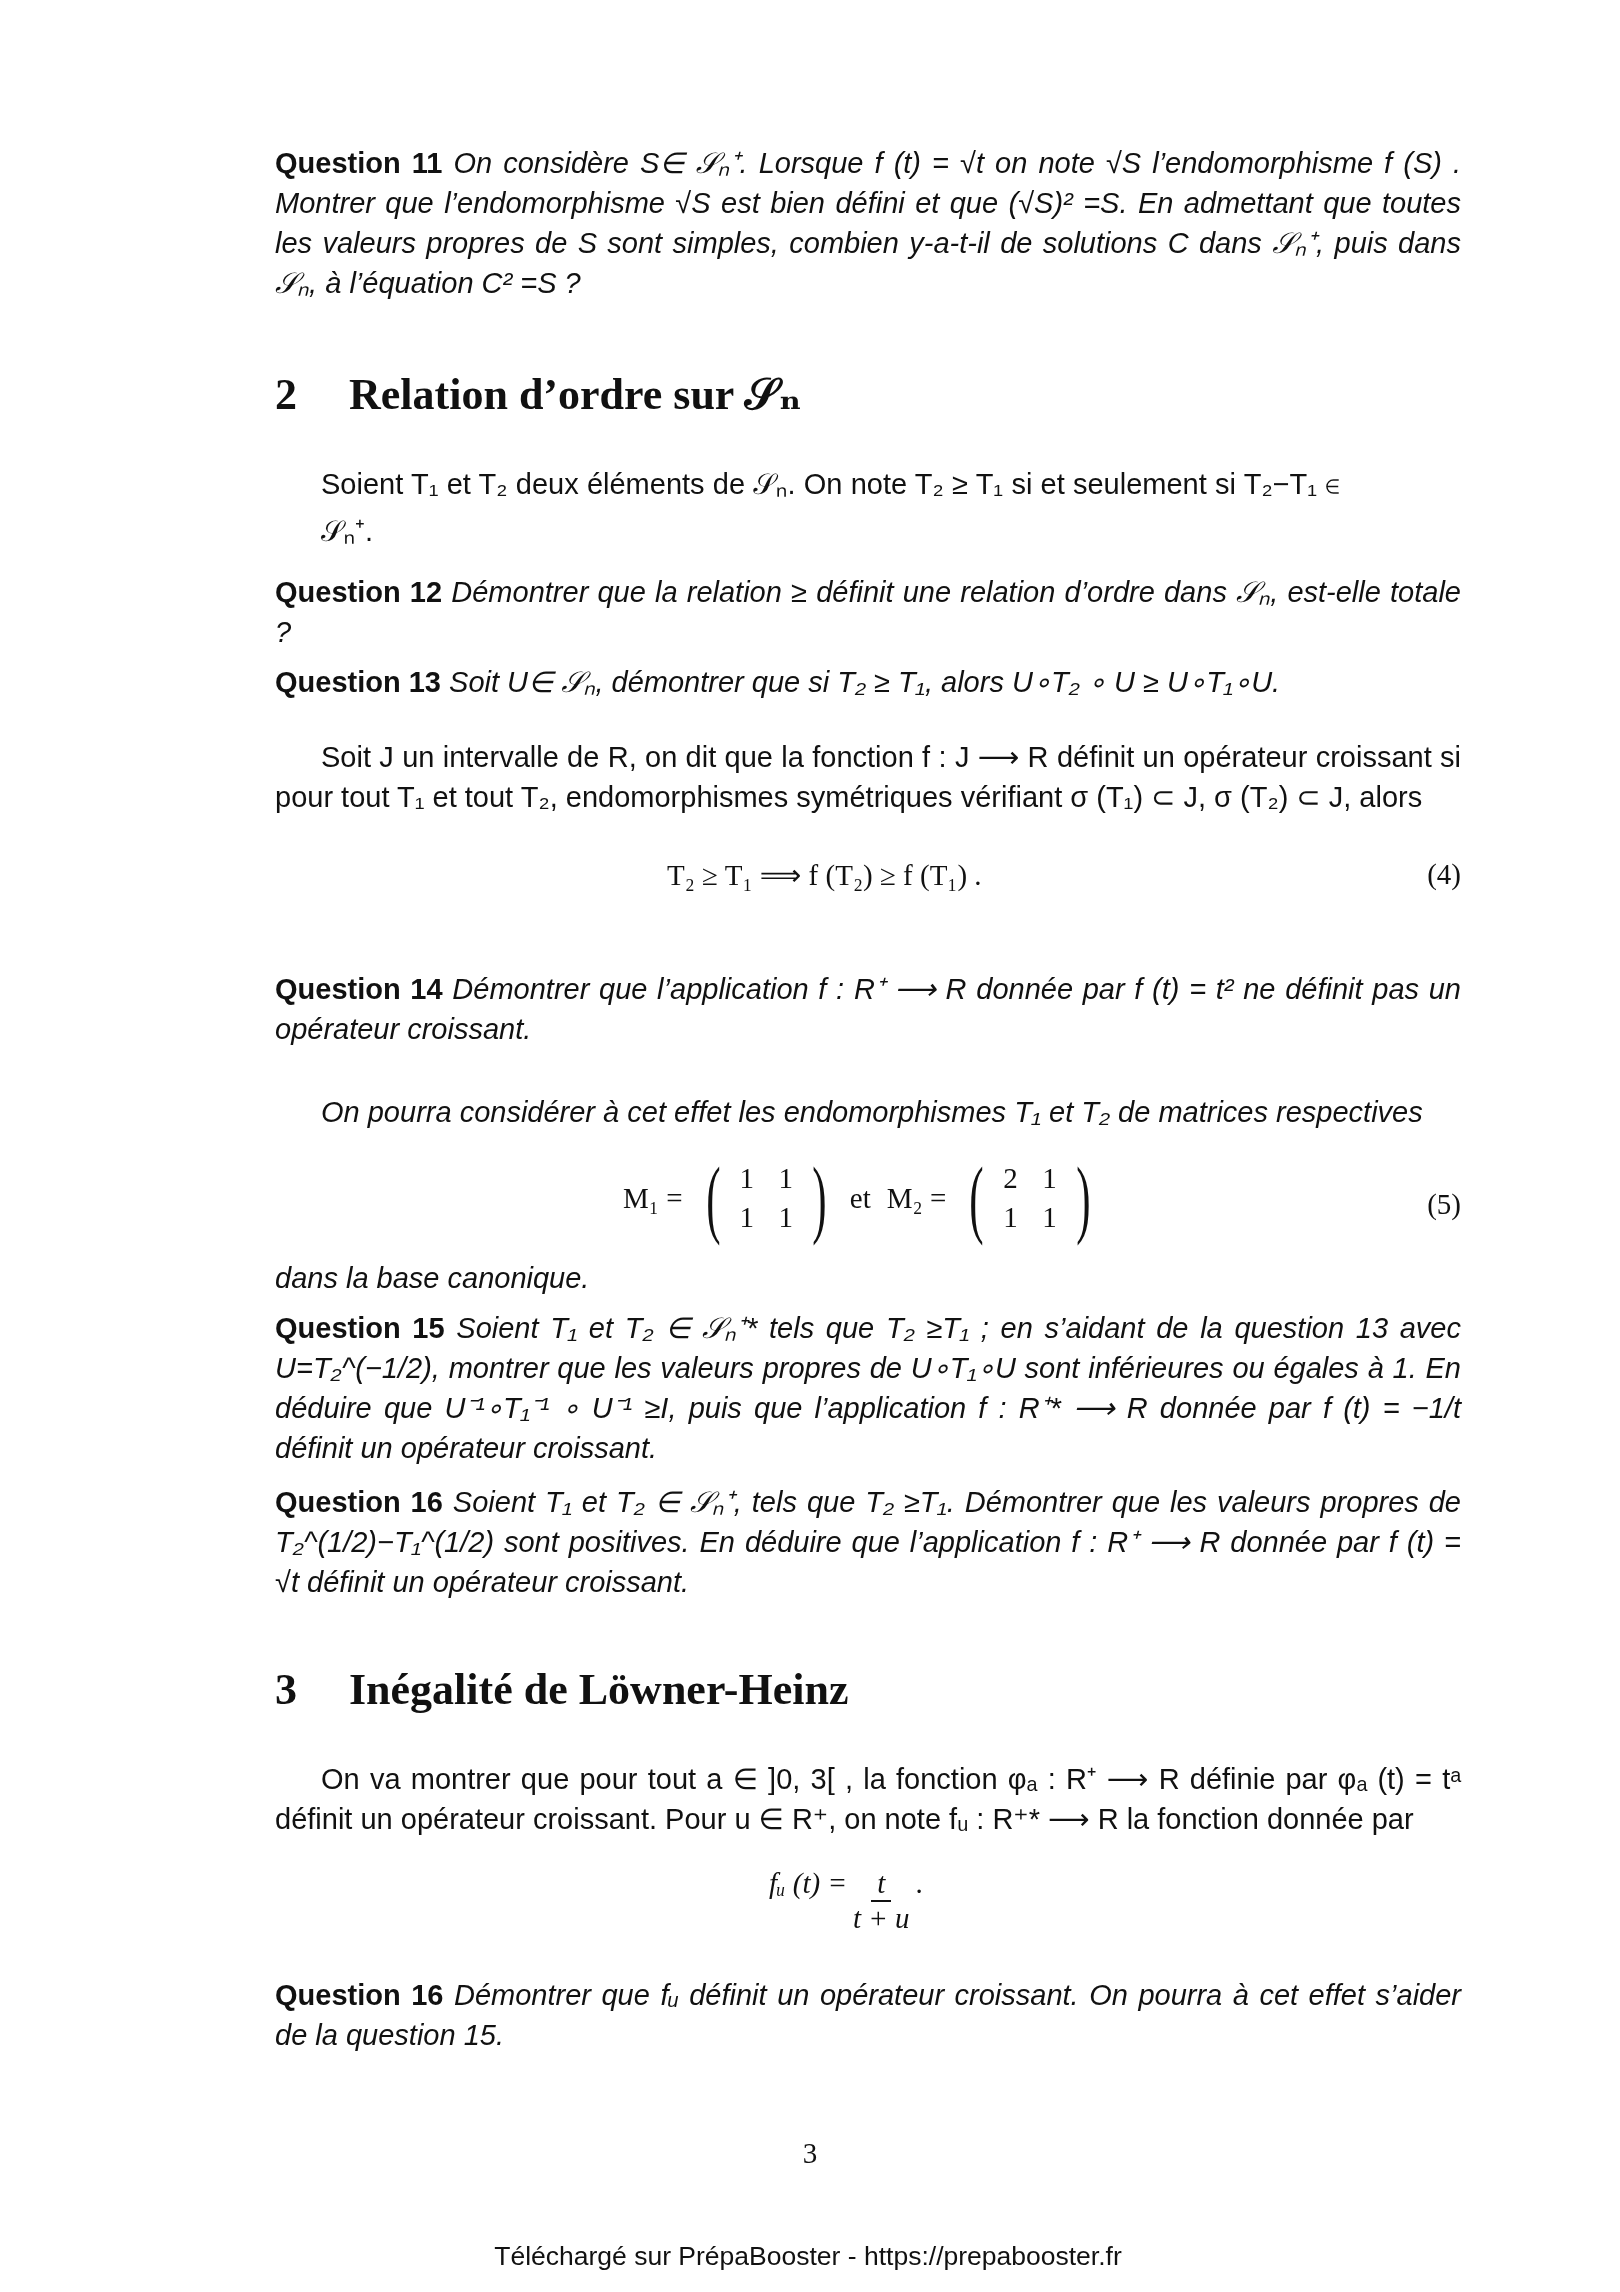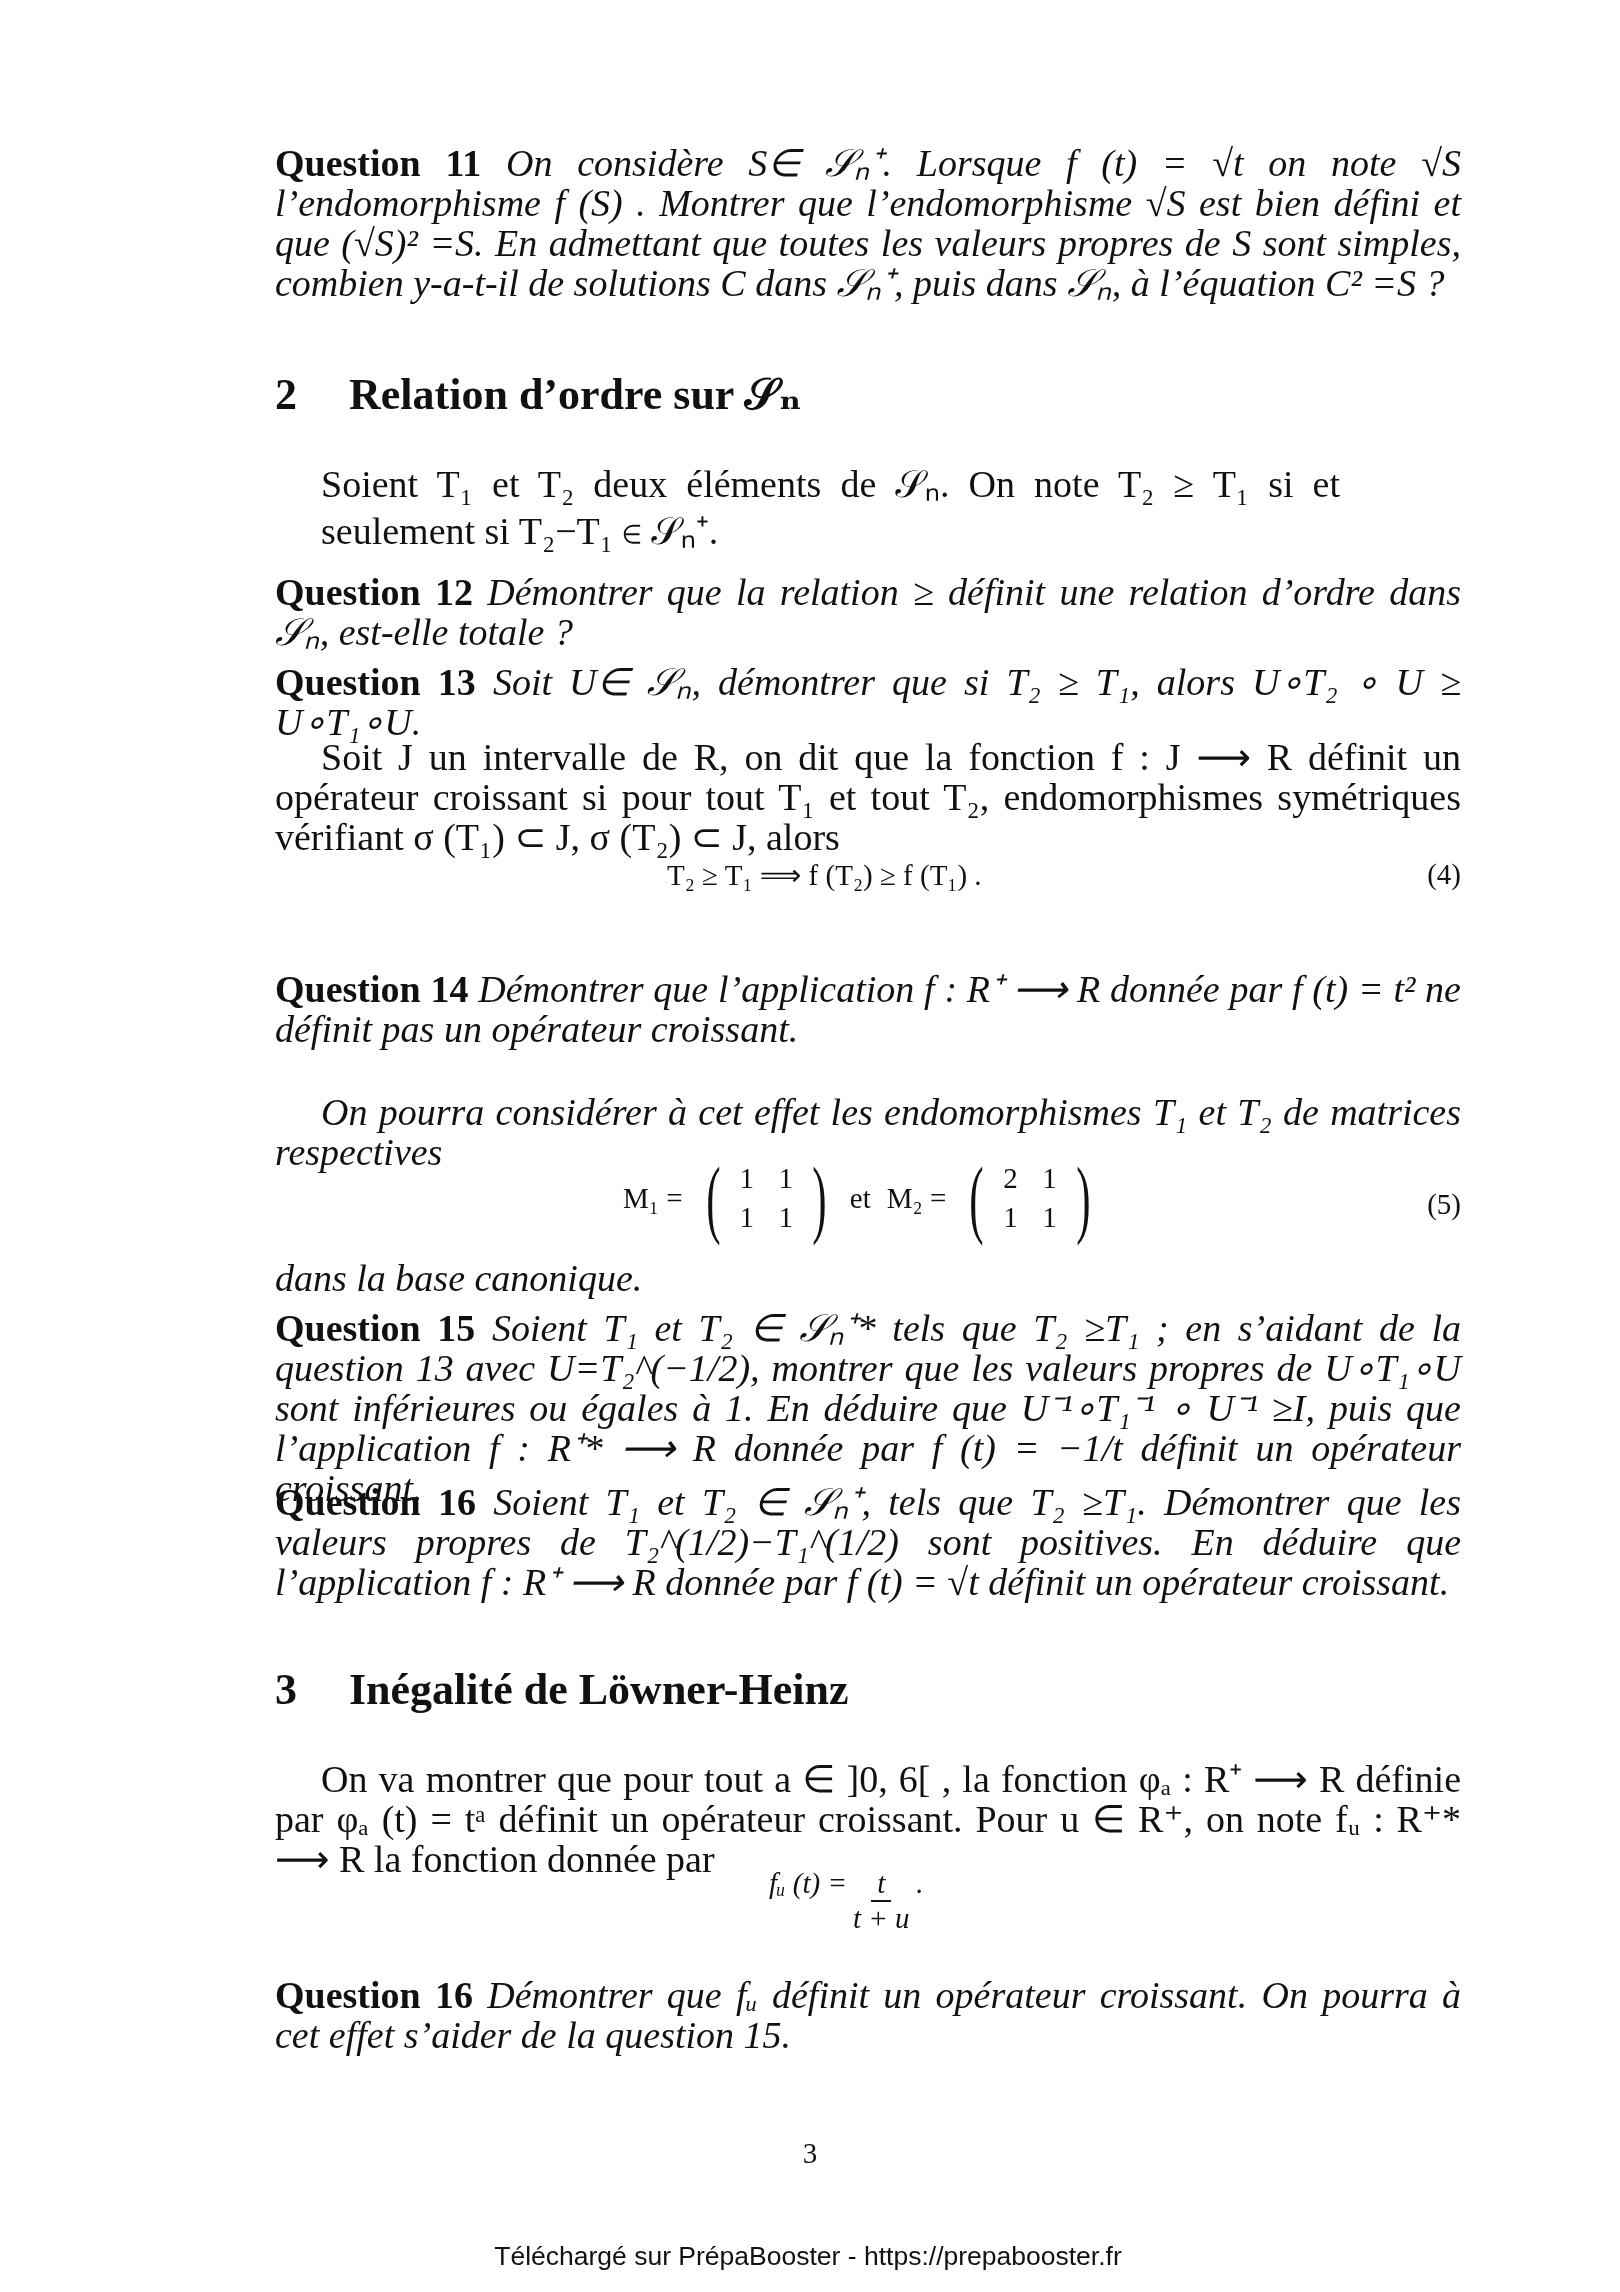--- a/index.html
+++ b/index.html
@@ -1,20 +1,20 @@
 <!DOCTYPE html>
 <html><head>
 <meta charset="utf-8">
 <style>
   html, body { margin: 0; padding: 0; background: #ffffff; }
   body { width: 1620px; height: 2293px; position: relative; overflow: hidden;
          font-family: "DejaVu Serif", "Liberation Serif", serif; color: #111; }
   .page { position: absolute; left: 0; top: 0; width: 1620px; height: 2293px; }
-  .blk { position: absolute; left: 275px; width: 1186px; font-size: 38px; line-height: 40px;
-         font-family: Liberation Serif, serif; text-align: justify; }
+  .blk { position: absolute; left: 275px; width: 1186px; font-size: 29px; line-height: 40px;
+         font-family: Liberation Sans, sans-serif; text-align: justify; }
   .q b { font-weight: bold; font-style: normal; }
   .it { font-style: italic; }
   .h { position: absolute; left: 275px; font-size: 44px; font-weight: bold;
        font-family: "Liberation Serif", "DejaVu Serif", serif; }
   .h .num { display: inline-block; width: 74px; }
   .eq { position: absolute; font-size: 29px; font-family: "Liberation Serif", serif; }
   .eqnum { position: absolute; right: 159px; font-size: 29px; font-family: "Liberation Serif", serif; }
   .indent { text-indent: 46px; }
   .matrix { display: inline-flex; align-items: center; vertical-align: middle; }
   .paren { font-size: 86px; font-weight: 100; line-height: 1; transform: scaleX(0.5); display: inline-block; }
@@ -98,21 +98,21 @@
 
   <div class="blk q" style="top:1482px;">
     <b>Question 16</b>
     <span class="it">Soient T₁ et T₂ ∈ 𝒮ₙ⁺, tels que T₂ ≥T₁. Démontrer que les valeurs propres de T₂^(1/2)−T₁^(1/2) sont positives. En déduire que l’application f : R⁺ ⟶ R donnée par f (t) = √t définit un opérateur croissant.</span>
   </div>
 
   <div class="h" style="top:1664px;">
     <span class="num">3</span><span>Inégalité de Löwner-Heinz</span>
   </div>
 
-  <div class="blk indent" style="top:1759px;">On va montrer que pour tout a ∈ ]0, 6[ , la fonction φₐ : R⁺ ⟶ R définie par φₐ (t) = tᵃ définit un opérateur croissant. Pour u ∈ R⁺, on note fᵤ : R⁺* ⟶ R la fonction donnée par</div>
+  <div class="blk indent" style="top:1759px;">On va montrer que pour tout a ∈ ]0, 3[ , la fonction φₐ : R⁺ ⟶ R définie par φₐ (t) = tᵃ définit un opérateur croissant. Pour u ∈ R⁺, on note fᵤ : R⁺* ⟶ R la fonction donnée par</div>
 
   <div class="eq" style="top:1867px; left:769px; display:flex; align-items:flex-start; gap:5.9px;">
     <span class="it">fᵤ (t) =</span>
     <span class="frac">
       <span class="n">t</span>
       <span class="d">t + u</span>
     </span>
     <span>.</span>
   </div>
 

